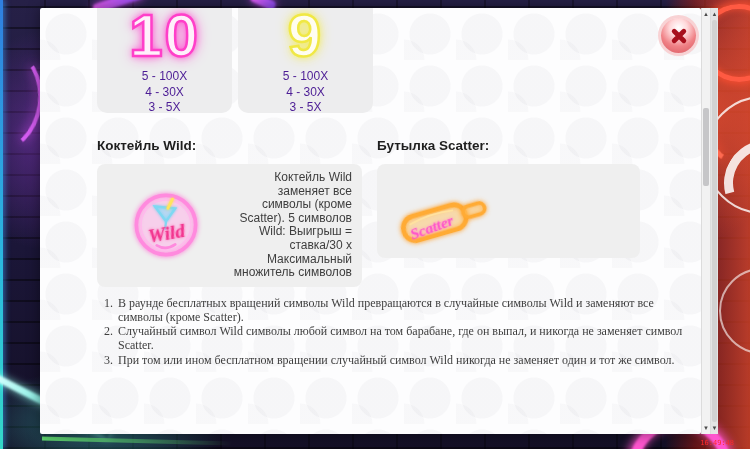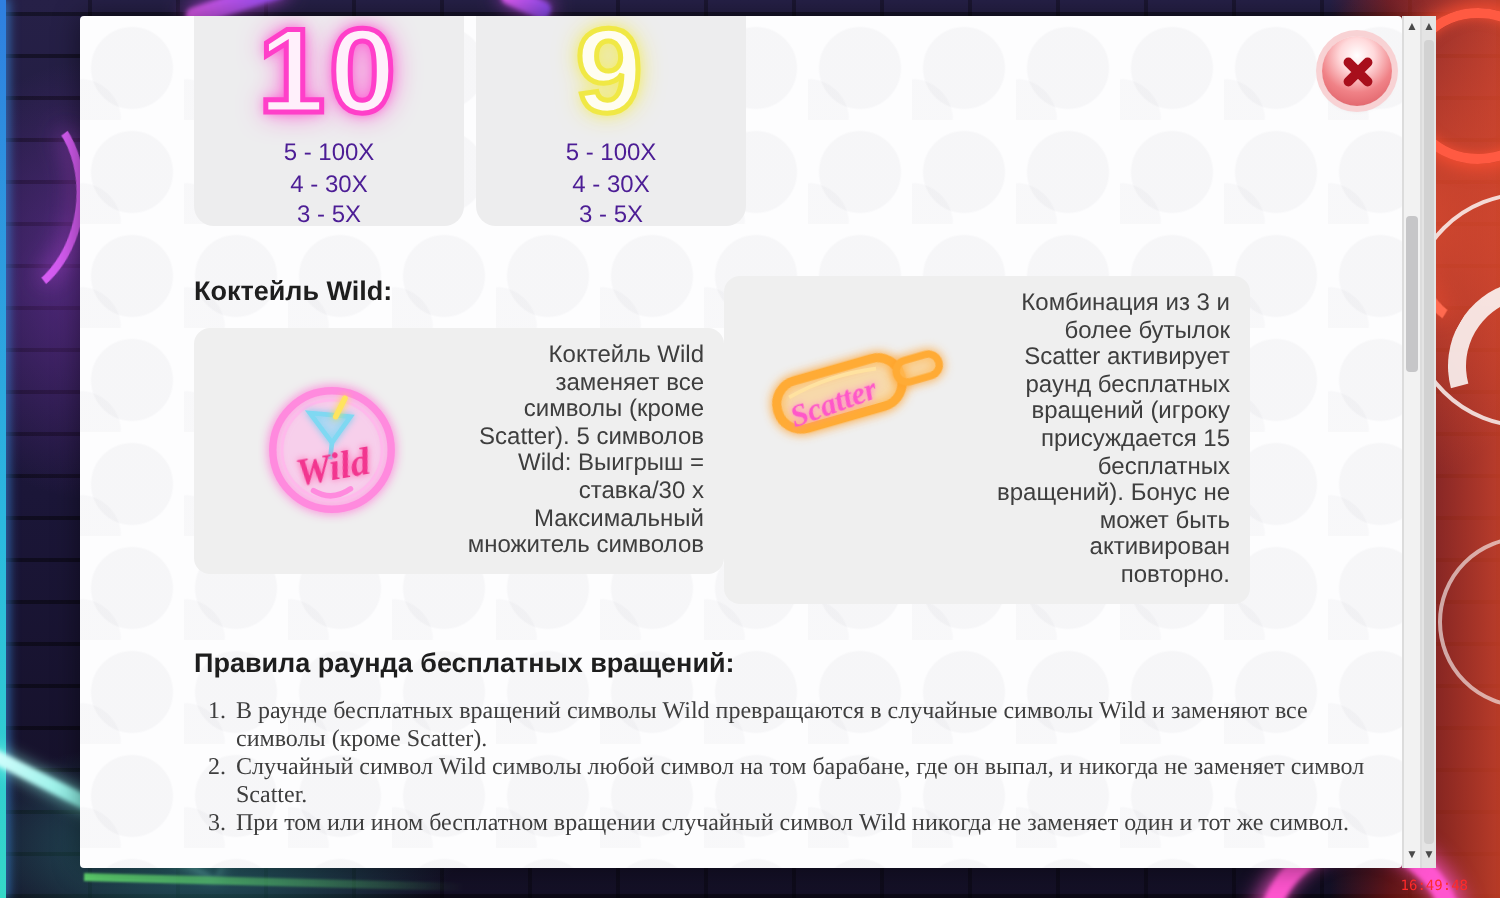--- a/index.html
+++ b/index.html
@@ -123,21 +123,21 @@
     -webkit-text-stroke:2.5px #ff3fc9;
     text-shadow:0 0 6px #ff4fd1, 0 0 14px #ff4fd1;
   }
   .sym-glyph.yellow {
     color:#fffdf0;
     -webkit-text-stroke:2.5px #f0e845;
     text-shadow:0 0 6px #f4ee6a, 0 0 13px #f0e85a;
   }
   .sym-pays { margin-top:2px; text-align:center; font-size:12px; line-height:15.5px; color:#4c1d95; }
   
-  .info-grid { display:flex; margin-top:25px; }
+  .info-grid { display:flex; gap:15px; margin-top:25px; }
   .info-col { width:265px; }
   .info-col.right { width:263px; }
   .info-heading { font-size:13.5px; font-weight:bold; color:#1e1e1e; margin-bottom:11px; }
   .info-card {
     background:#efefef; border-radius:8px;
     display:flex; align-items:center;
     padding:7px 10px 7px 6px;
   }
   .info-icon-box { width:125px; min-width:125px; display:flex; align-items:center; justify-content:center; }
   .info-text { font-size:12px; line-height:13.6px; color:#3e3e3e;text-align:right; }
@@ -232,37 +232,36 @@
                 <line x1="47" y1="12" x2="42" y2="22" stroke="#ffe45e" stroke-width="3" stroke-linecap="round" style="filter:drop-shadow(0 0 2px #ffdf3e)"></line>
                 <path d="M30 62 Q40 68 50 61" fill="none" stroke="#ff8ade" stroke-width="3" stroke-linecap="round"></path>
                 <text x="21" y="56" transform="rotate(-10 40 52)" font-family="Liberation Serif, serif" font-style="italic" font-weight="bold" font-size="21" fill="#f2368f" style="filter:drop-shadow(0 0 2px #ff5fae)">Wild</text>
               </g>
             </svg>
           </div>
           <div class="info-text">Коктейль Wild заменяет все символы (кроме Scatter). 5 символов Wild: Выигрыш = ставка/30 х Максимальный множитель символов</div>
         </div>
       </div>
       <div class="info-col right">
+        <div class="info-heading">Бутылка Scatter:</div>
         <div class="info-card scatter-card">
           <div class="info-icon-box">
             <svg width="112" height="64" viewBox="0 0 120 70">
               <g transform="rotate(-16 60 35)">
                 <rect x="12" y="22" width="70" height="27" rx="13" fill="rgba(255,225,160,.3)" stroke="#ffab35" stroke-width="5" style="filter:drop-shadow(0 0 3px #ff9c20)"></rect>
                 <rect x="80" y="28" width="24" height="12" rx="6" fill="rgba(255,225,160,.3)" stroke="#ffab35" stroke-width="4" style="filter:drop-shadow(0 0 3px #ff9c20)"></rect>
                 <path d="M20 30 Q45 24 70 28" fill="none" stroke="#ffe2a0" stroke-width="2"></path>
                 <text x="18" y="45" transform="rotate(-4 45 40)" font-family="Liberation Serif, serif" font-style="italic" font-weight="bold" font-size="17" fill="#ff57c9" style="filter:drop-shadow(0 0 2px #ff7ad4)">Scatter</text>
               </g>
             </svg>
           </div>
-          <div class="info-text">Комбинация из 3 и более бутылок Scatter активирует раунд бесплатных вращений (игроку присуждается 15 бесплатных вращений). Бонус не может быть активирован повторно.</div>
         </div>
       </div>
     </div>
 
-    <div class="rules-heading">Правила раунда бесплатных вращений:</div>
     <ol class="rules-list">
       <li>В раунде бесплатных вращений символы Wild превращаются в случайные символы Wild и заменяют все символы (кроме Scatter).</li>
       <li>Случайный символ Wild символы любой символ на том барабане, где он выпал, и никогда не заменяет символ Scatter.</li>
       <li>При том или ином бесплатном вращении случайный символ Wild никогда не заменяет один и тот же символ.</li>
 
     </ol>
 
   </div>
 </div>
 

